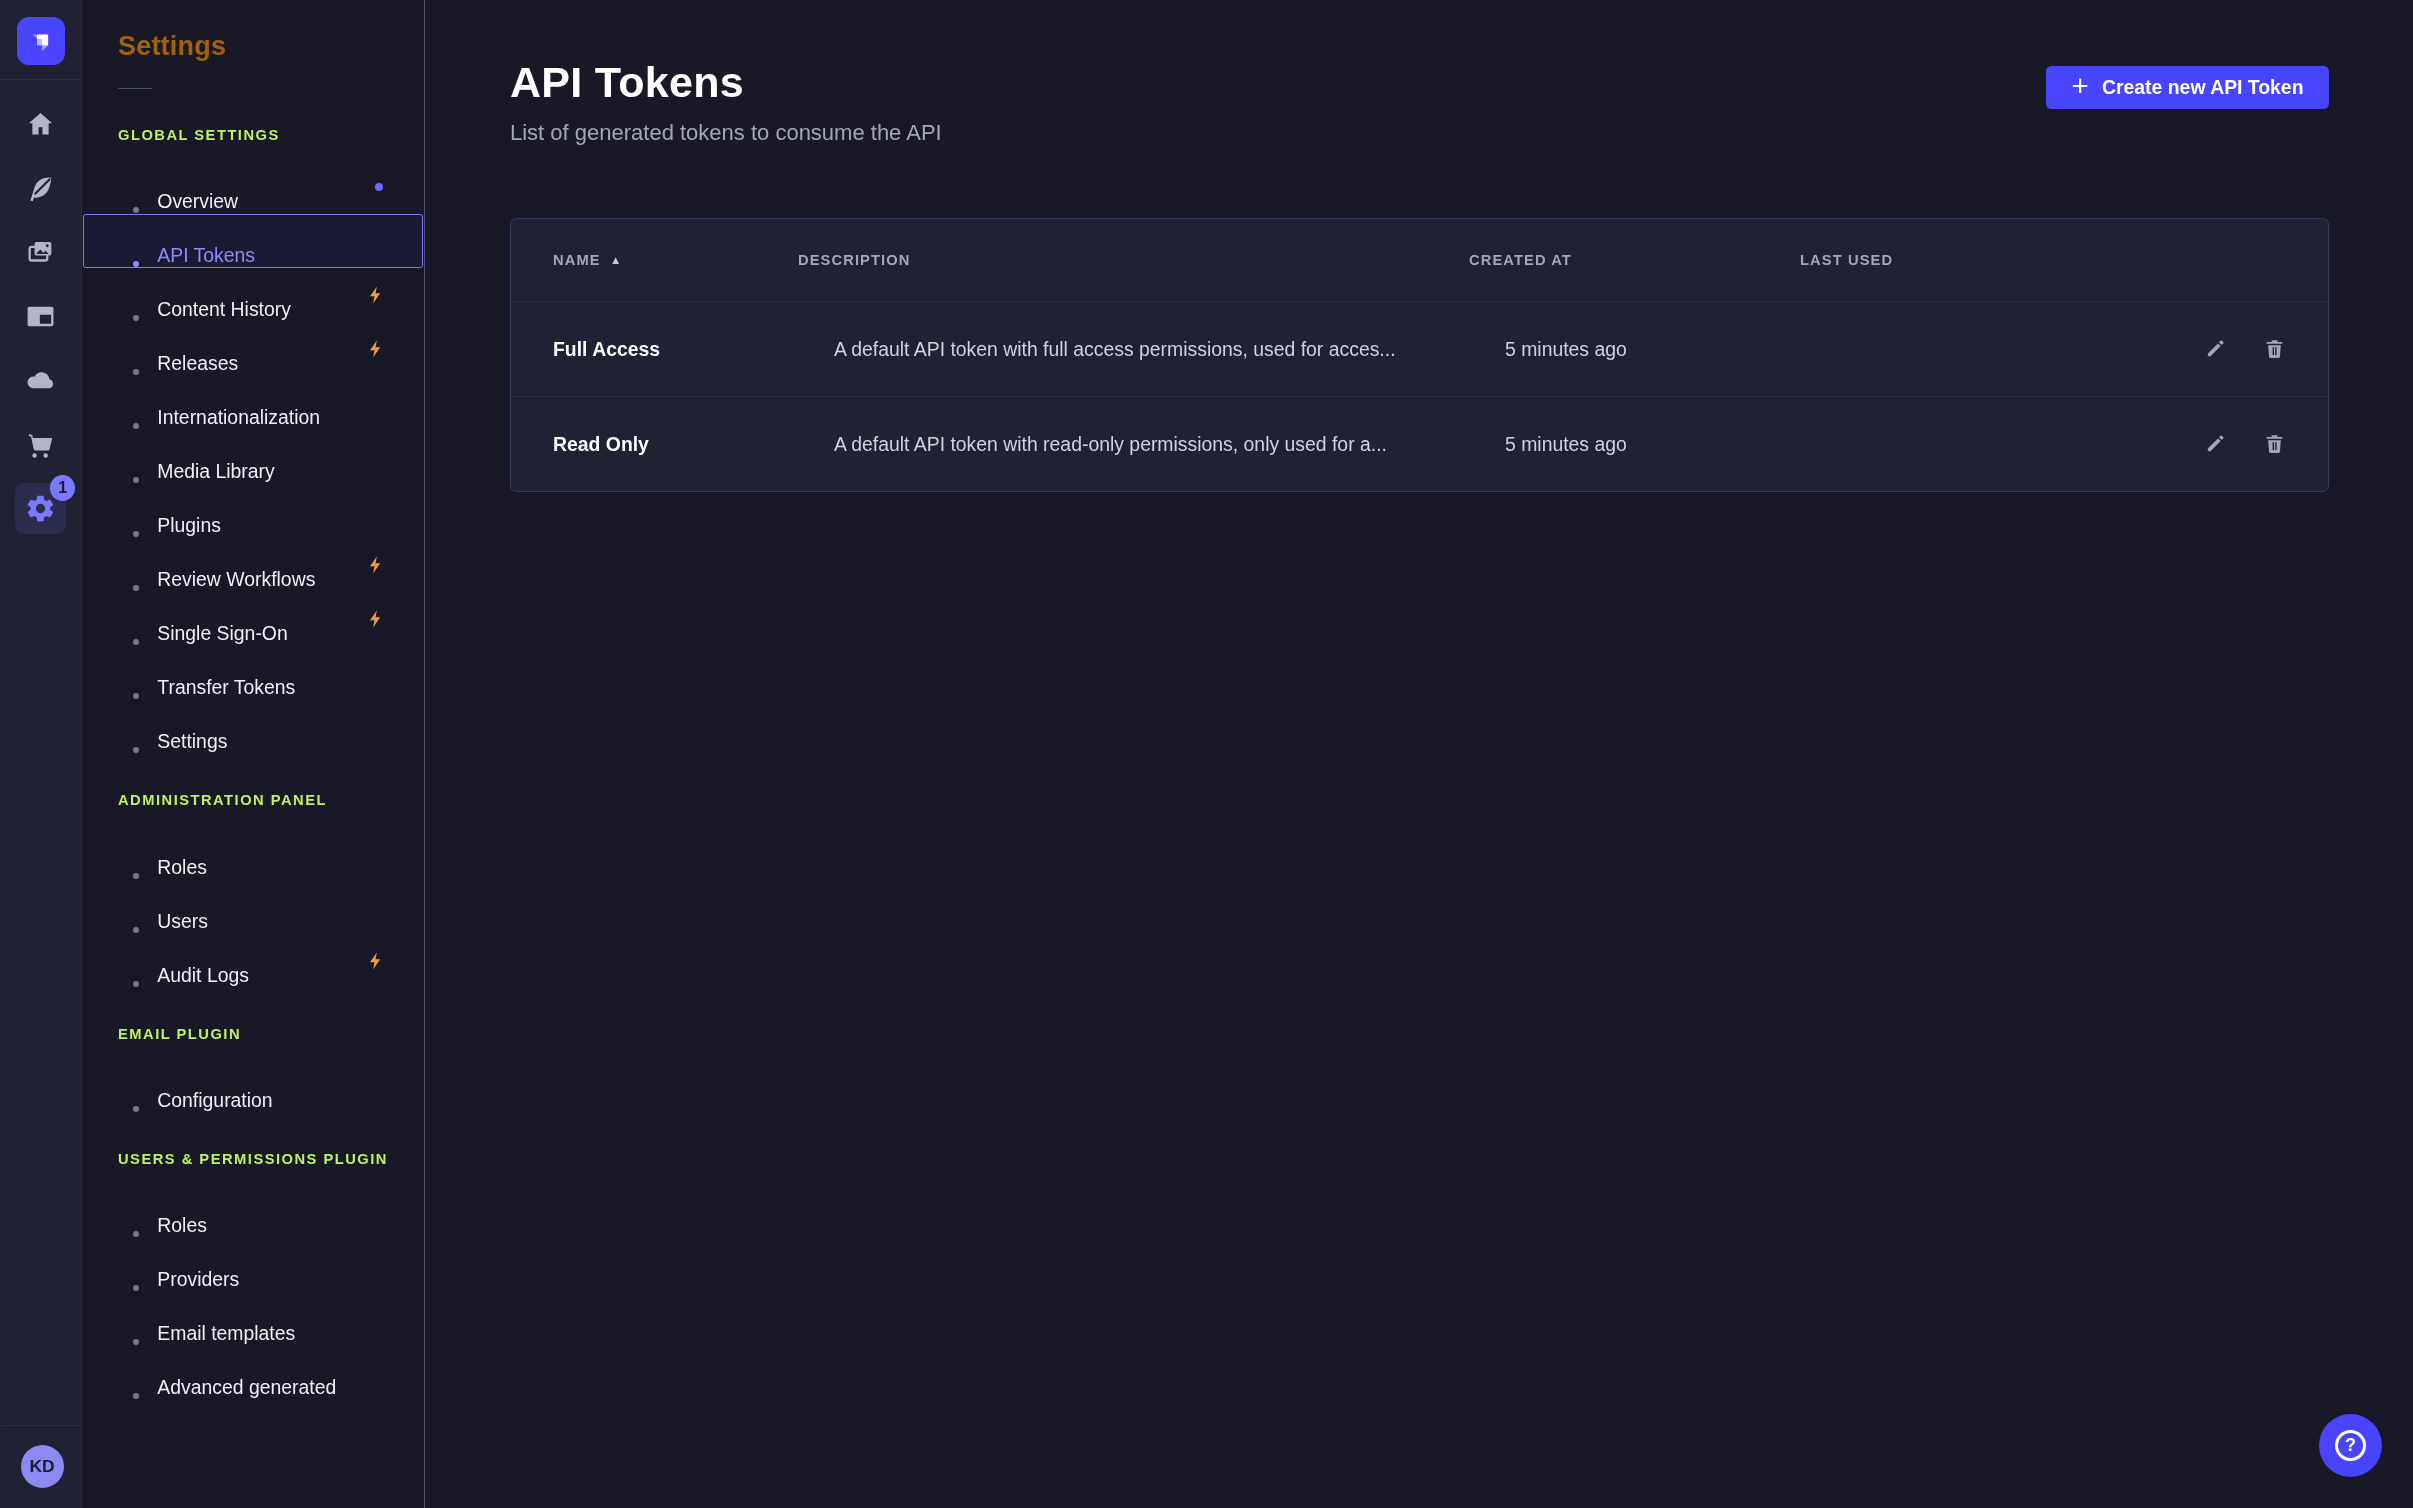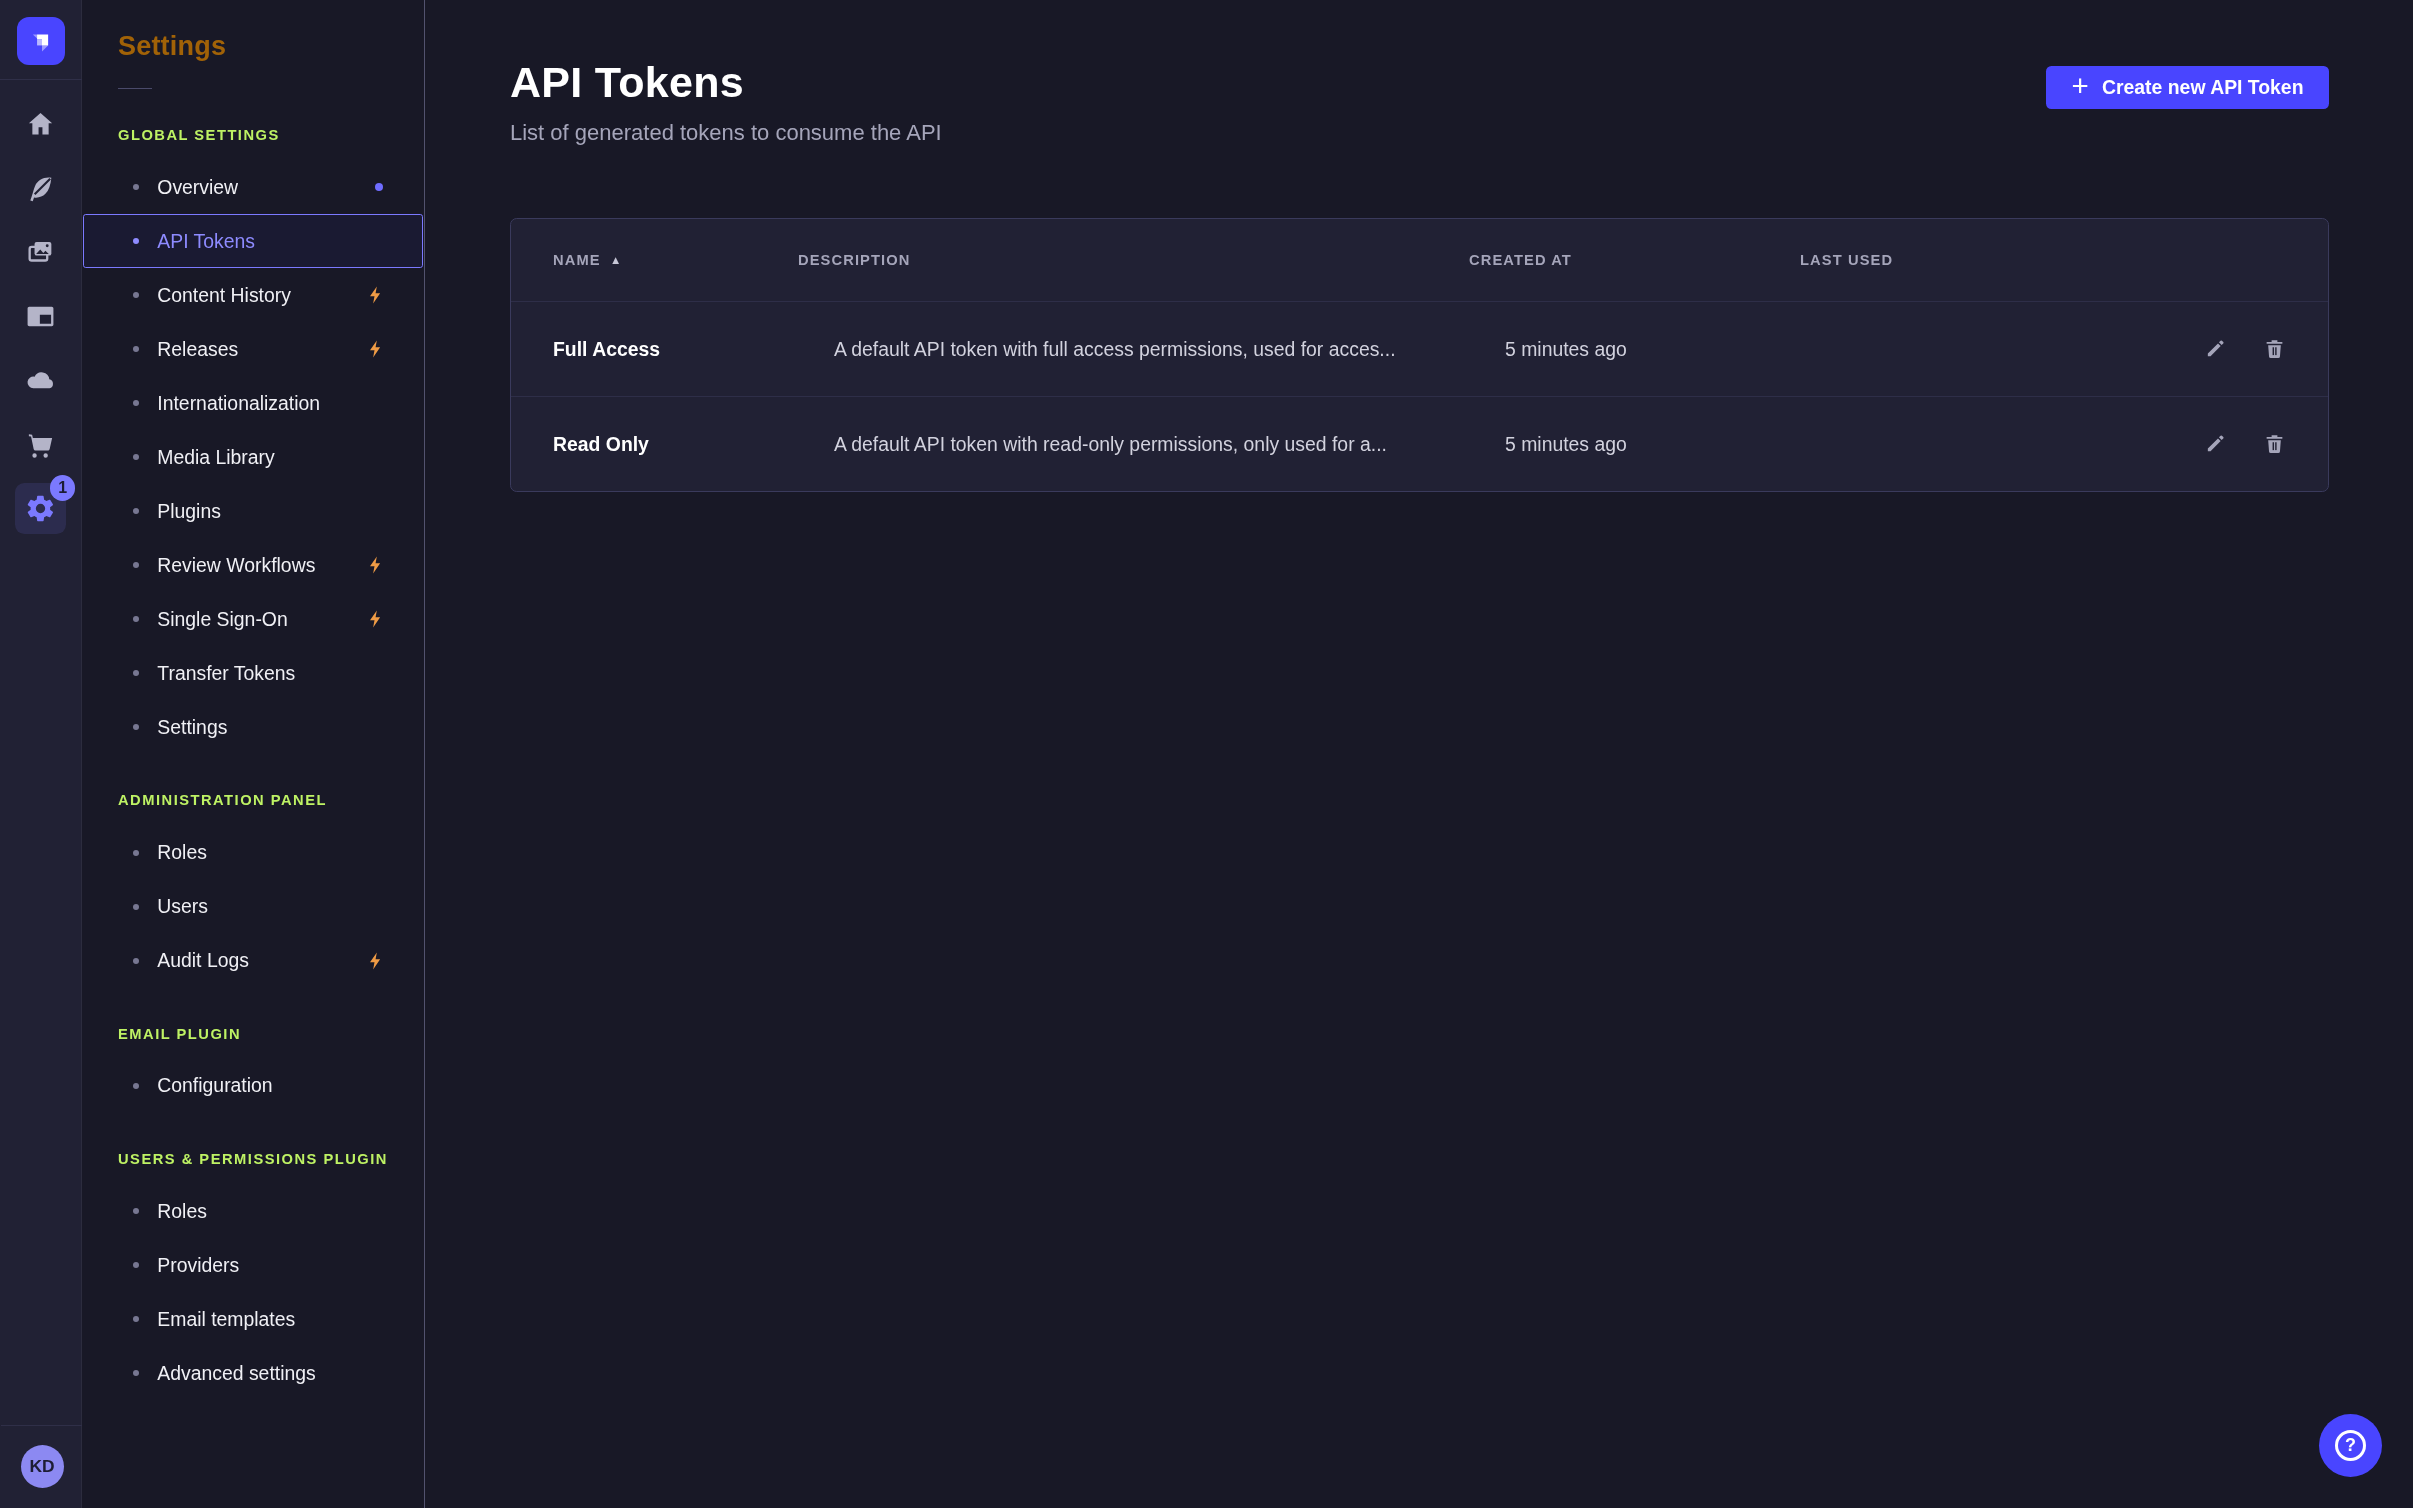--- a/index.html
+++ b/index.html
@@ -26,21 +26,21 @@
             color:#1d1d34; font-weight:bold; font-size:17.4px; display:flex; align-items:center; justify-content:center; cursor:pointer; }
 
   
   .subnav { position:absolute; left:82px; top:0; bottom:0; width:343px; background:#181826;
             border-right:1.3px solid #52526e; padding-top:31px; overflow:hidden; }
   .subnav-title { margin-left:36px; font-size:27px; font-weight:bold; color:#a16207; letter-spacing:0.2px; }
   .subnav-rule { margin:25.5px 0 0 36px; width:34px; height:1.3px; background:#4a4a6a; }
   .subnav-sections { margin-top:5.4px; }
   .section-label { margin:38px 0 17.4px 36px; font-size:14.7px; font-weight:bold; letter-spacing:1.5px; color:#bef264; }
   .section-items { list-style:none; }
-  .nav-item { position:relative; height:54px; margin:0 1.3px; display:flex; align-items:center;
+  .nav-item { position:relative; height:54px; margin:0 1.3px; display:flex; align-items:flex-end;
               padding-left:49px; cursor:pointer; border:1.3px solid transparent; border-radius:2.7px; }
   .bullet { width:6px; height:6px; border-radius:50%; background:#777792; flex:none; }
   .nav-label { margin-left:18px; font-size:19.4px; color:#f0f0f5; }
   .nav-item.active { border-color:#7b79ff; background:rgba(73,69,255,0.06); }
   .nav-item.active .nav-label { color:#8e8bff; }
   .nav-item.active .bullet { background:#8e8bff; }
   .bolt { position:absolute; right:35px; top:50%; transform:translateY(-50%); width:21.5px; height:21.5px; color:#ef9b45; }
   .notif-dot { position:absolute; right:39px; top:50%; transform:translateY(-50%);
                width:8px; height:8px; border-radius:50%; background:#6f6cff; }
 
@@ -289,21 +289,21 @@
   </li>
 
   <li class="nav-item">
     <span class="bullet"></span>
     <span class="nav-label">Email templates</span>
 
   </li>
 
   <li class="nav-item">
     <span class="bullet"></span>
-    <span class="nav-label">Advanced settings</span>
+    <span class="nav-label">Advanced generated</span>
 
   </li>
 </ul>
   </div>
 </div>
 </nav>
 
 <main class="main">
   <header class="page-header">
     <h1 class="page-title">API Tokens</h1>

